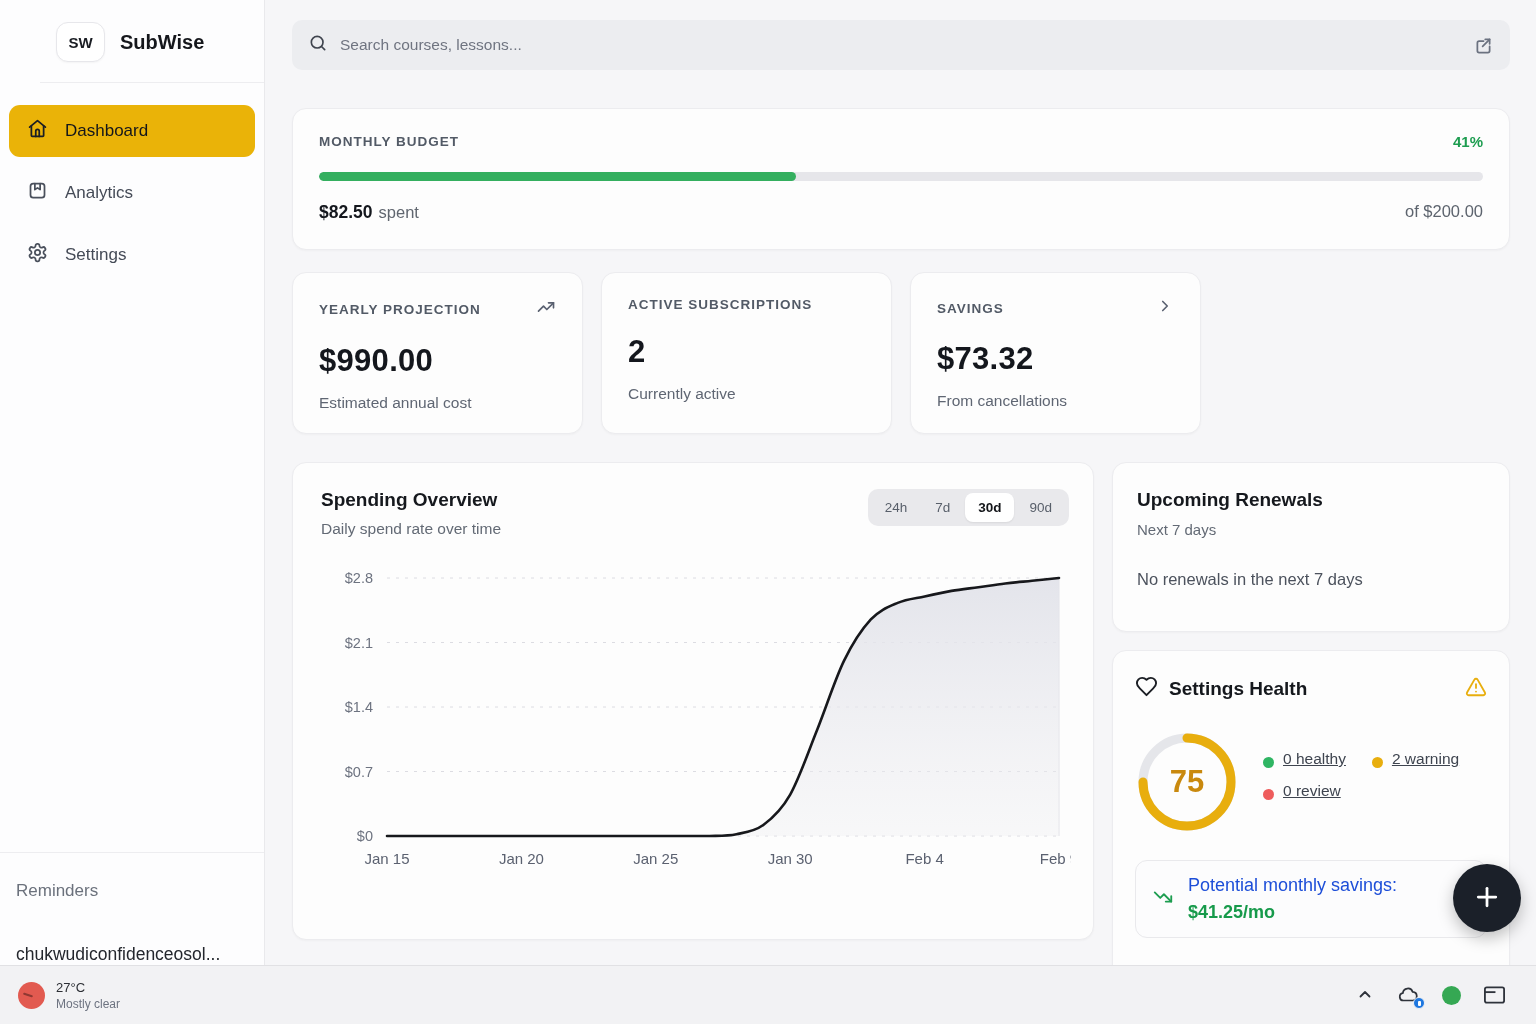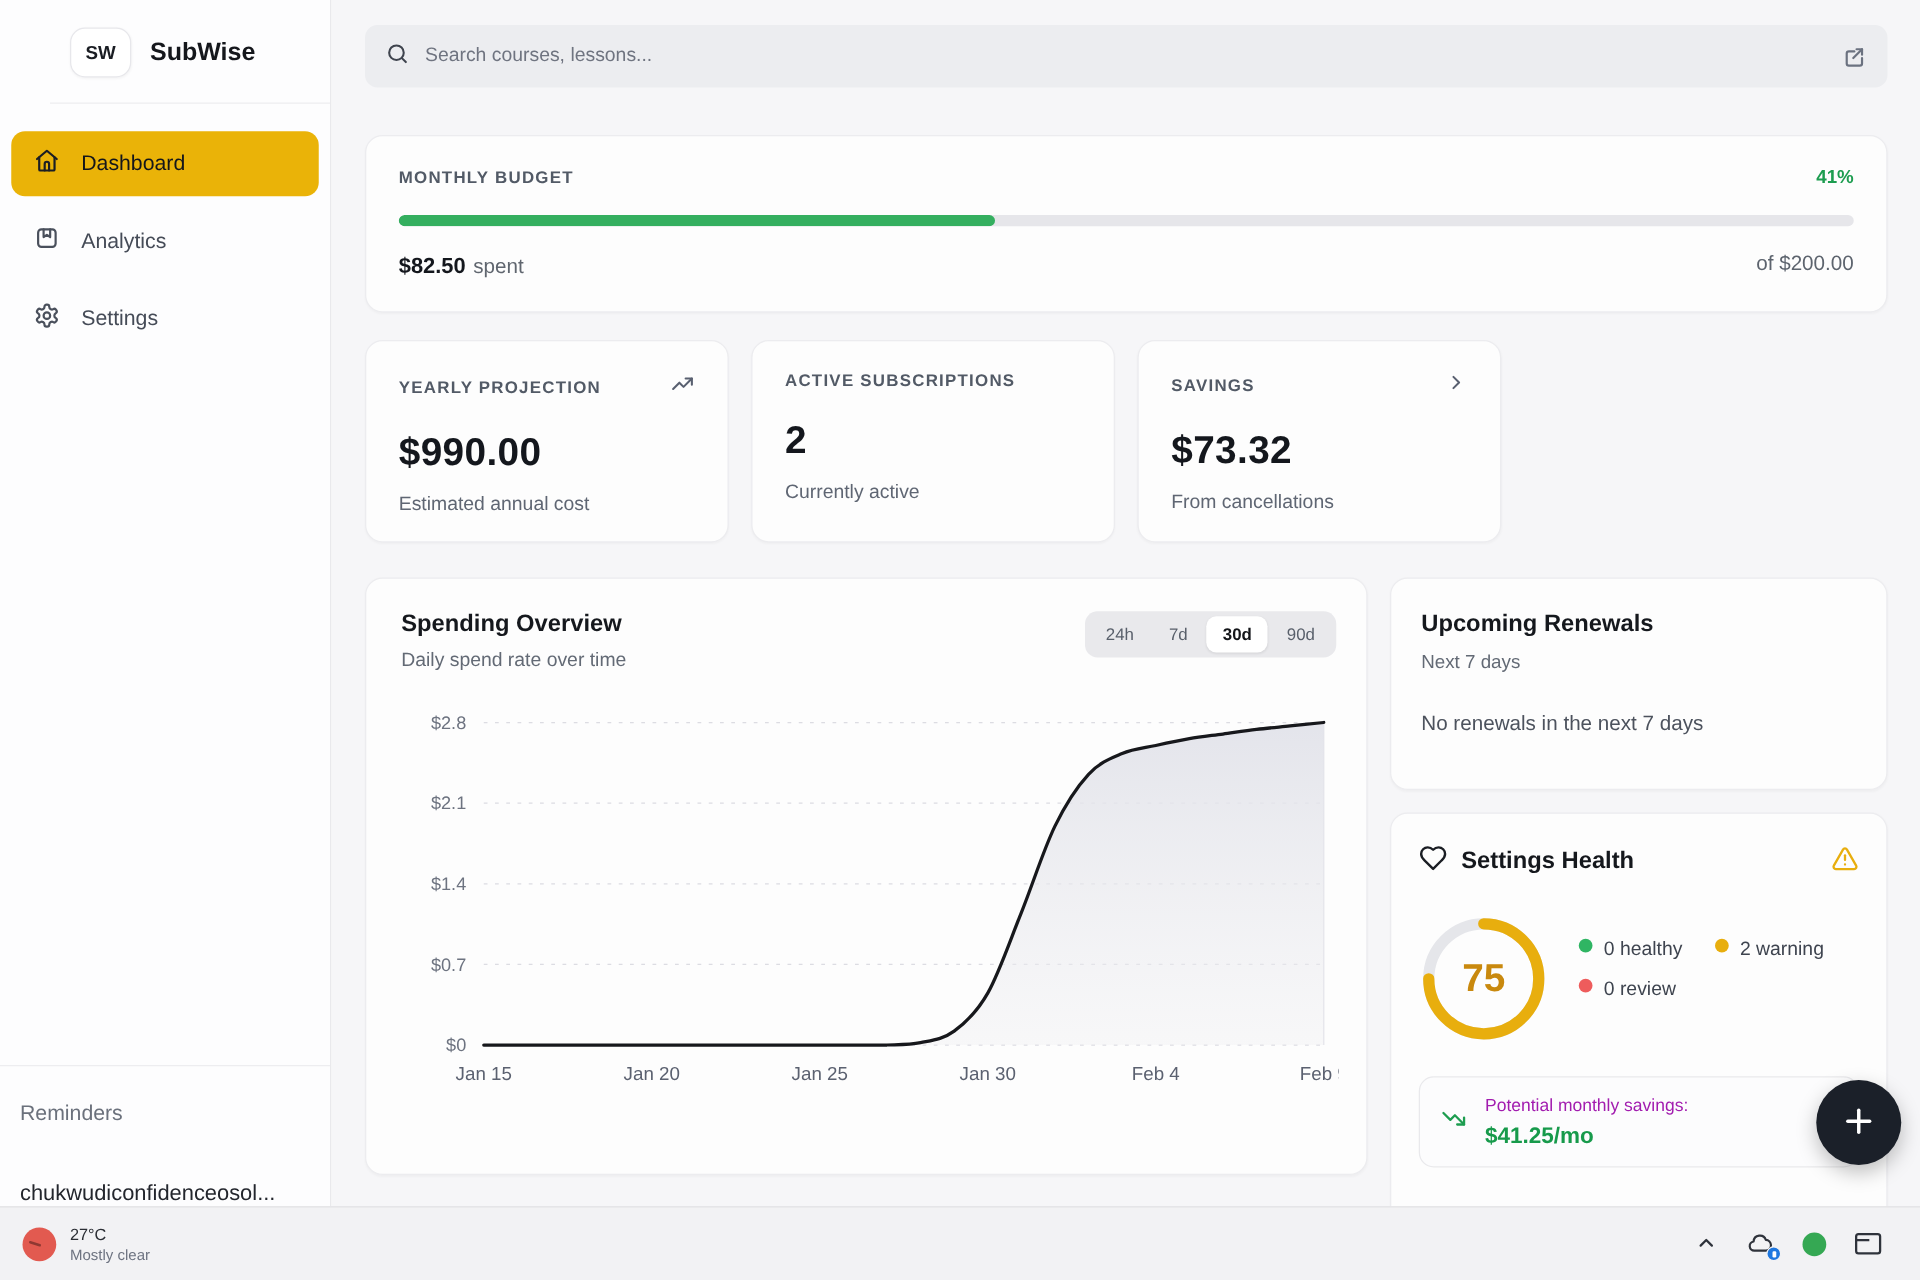--- a/index.html
+++ b/index.html
@@ -100,28 +100,28 @@
   .health-head .spacer { flex:1; }
   .health-body { margin-top:28px; display:flex; gap:24px; align-items:flex-start; }
   .ring-wrap { position:relative; width:104px; height:104px; flex:0 0 auto; }
   .ring-score {
     position:absolute; inset:0; display:flex; align-items:center; justify-content:center;
     font-size:31px; font-weight:bold; color:#c9890e;
   }
   .health-text { flex:1; padding-top:4px; }
   .health-msg { font-size:17.5px; color:#3e444f; line-height:1.45; }
   .legend { margin-top:16px; display:flex; flex-wrap:wrap; column-gap:26px; row-gap:14px; }
-  .legend-item { display:flex; align-items:flex-start; gap:9px; font-size:15.5px; color:#3e444f; }
+  .legend-item { display:flex; align-items:flex-end; gap:9px; font-size:15.5px; color:#3e444f;text-decoration:underline; }
   .legend-dot { width:11px; height:11px; border-radius:50%; }
   .savings-box {
     margin-top:26px; border:1px solid #e9e9ec; background:#fcfcfd; border-radius:12px;
     padding:14px 16px; display:flex; align-items:center; gap:14px;
   }
   .savings-texts { display:flex; flex-direction:column; gap:6px; }
-  .savings-label { font-size:14px; color:#a21caf; }
+  .savings-label { font-size:18px; color:#1d4ed8; }
   .savings-value { font-size:18px; font-weight:bold; color:#179a4b; }
   .sliver-card { margin-top:25px; height:22px; border-radius:14px 14px 0 0; border-bottom:none; }
   
   .fab {
     position:absolute; left:1453px; top:864px; width:68px; height:68px; border-radius:50%;
     background:#1b2029; display:flex; align-items:center; justify-content:center;
     box-shadow:0 6px 16px rgba(0,0,0,.25); cursor:pointer; z-index:30; border:none;
   }
   
   .taskbar {

